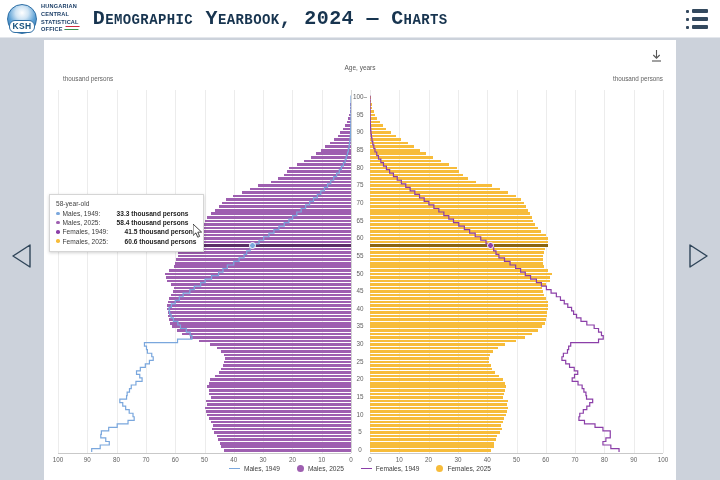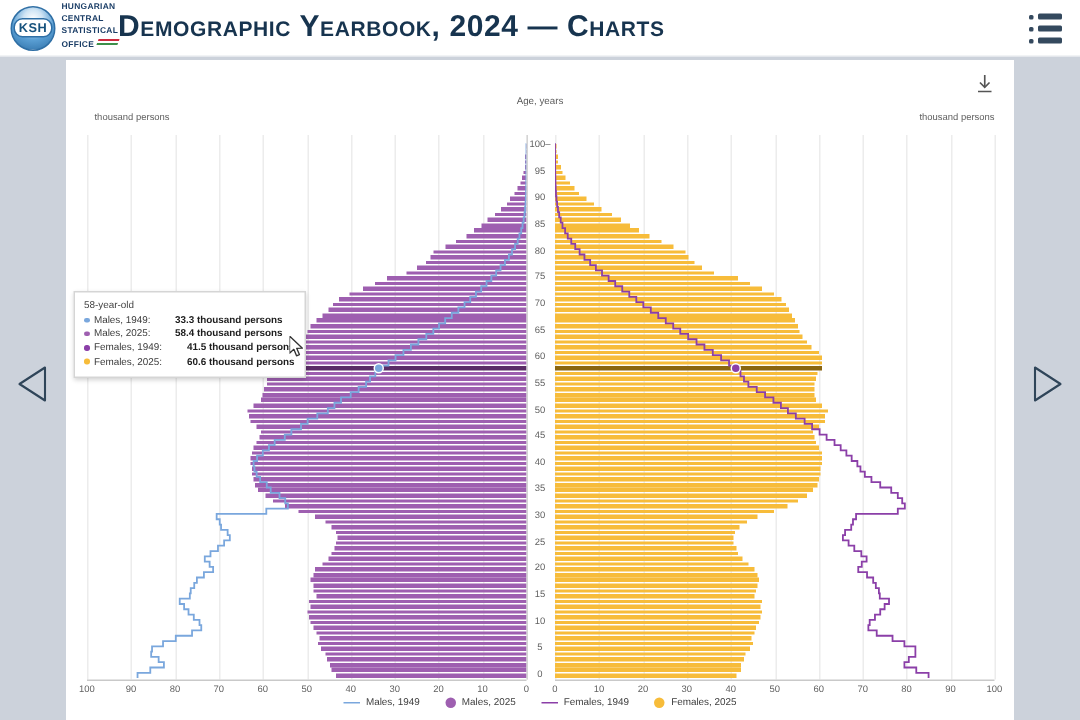--- a/index.html
+++ b/index.html
@@ -16,39 +16,40 @@
   .header {
     position: absolute; top: 0; left: 0; width: 720px; height: 38px;
     background: #ffffff;
     display: flex; align-items: center;
     border-bottom: 1px solid #e4e7ec;
   }
   .logo-wrap { display: flex; align-items: center; margin-left: 7px; }
   .logo-circle {
     width: 30px; height: 30px; border-radius: 50%;
     background: radial-gradient(circle at 50% 28%, #ffffff 0%, #cfe4f4 26%, #5a9fd4 56%, #2b6ca3 100%);
-    display: flex; align-items: center; justify-content: center;
+    display: flex; align-items: flex-end; justify-content: center;
     border: 1px solid #2f6fa5;
   }
   .logo-circle .ksh {
     font-size: 8.5px; font-weight: bold; color: #17527d;
     letter-spacing: .3px;
     background: #fff; border-radius: 6px; padding: 1px 2.5px;
     border: 1px solid #2f6fa5; line-height: 1;
   }
   .logo-text {
     margin-left: 4px;
     font-size: 5.6px; font-weight: bold; color: #1a3d66;
     line-height: 1.42; letter-spacing: .2px;
   }
   .logo-flag { display:inline-block; width: 14px; height: 4px; vertical-align: 1px; margin-left: 2px;
     background: linear-gradient(to bottom, #cd2a3e 33%, #ffffff 33%, #ffffff 66%, #3c8f4a 66%);
     transform: skewX(-20deg); }
   .app-title {
-    font-family: Liberation Sans, sans-serif;
+    margin-left: 14px;
+    font-family: Liberation Mono, monospace;
     font-variant: small-caps;
     font-size: 20px; font-weight: bold; color: #17344f;
     letter-spacing: .4px;
   }
   .menu-icon {
     position: absolute; right: 10px; top: 9px;
     width: 24px; height: 20px; cursor: pointer;
     display: flex; flex-direction: column; justify-content: space-between;
   }
   .menu-row { display: flex; align-items: center; gap: 2.5px; }

